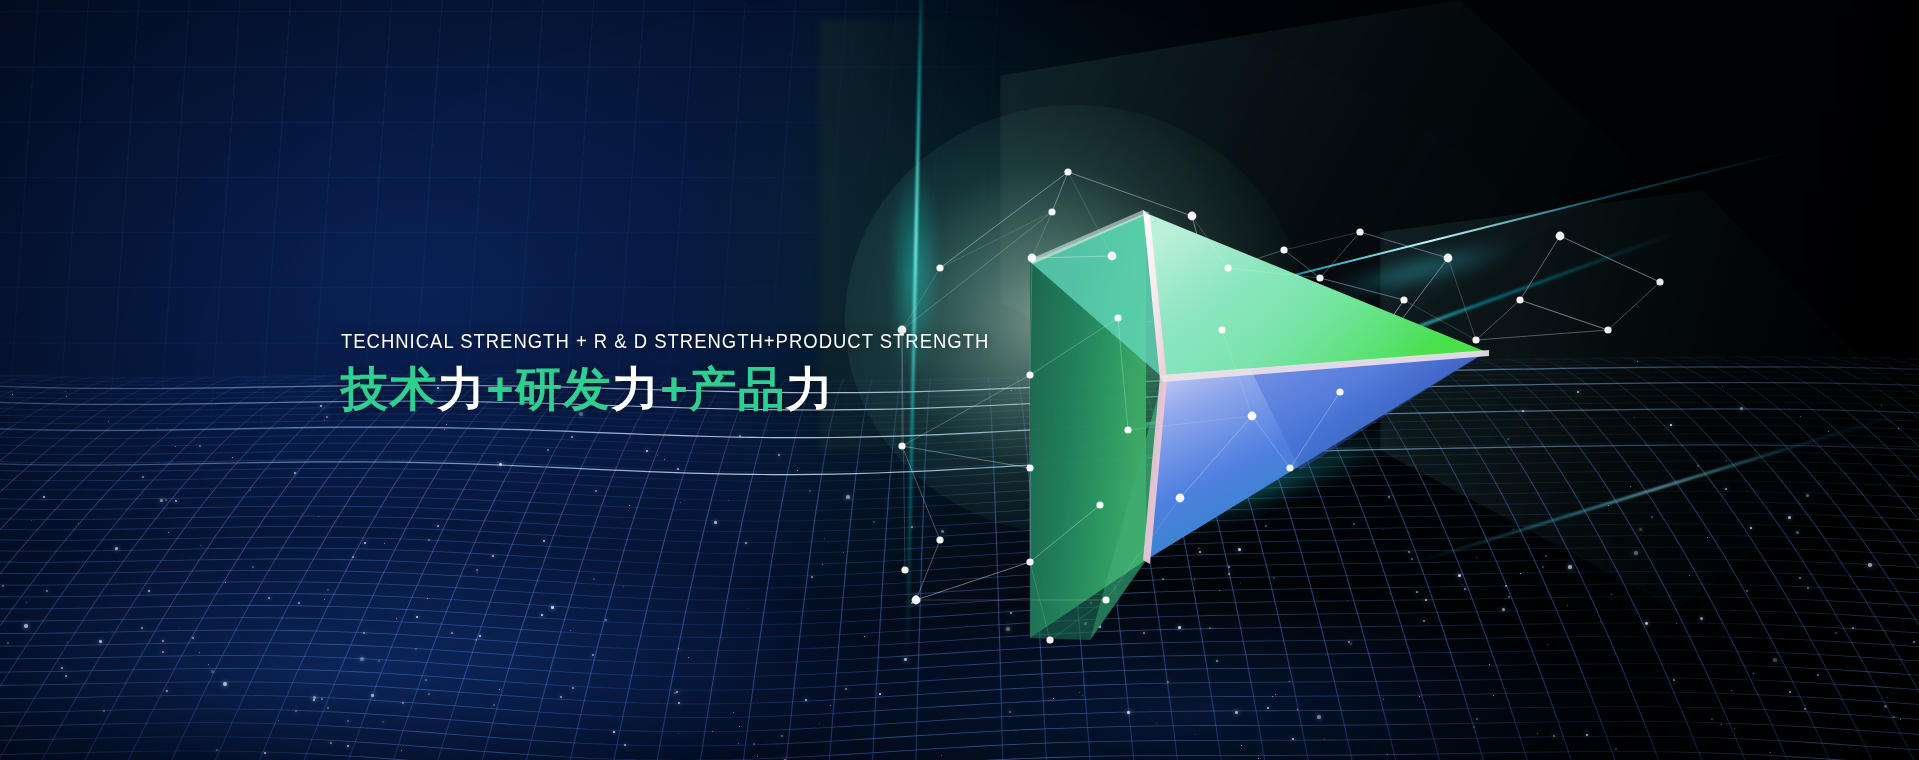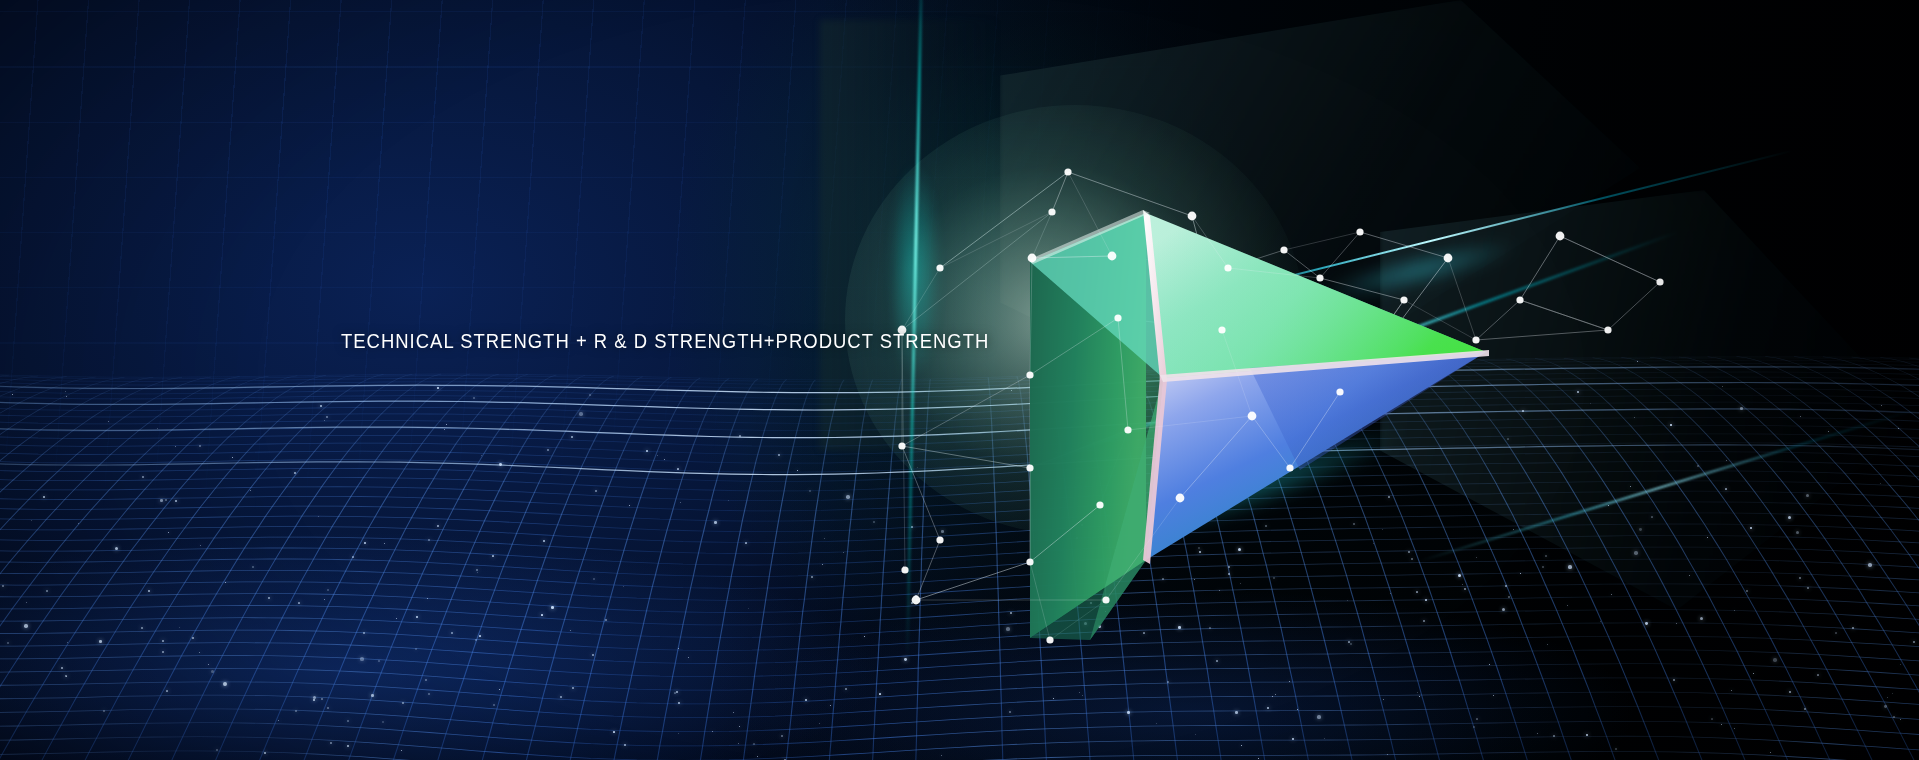--- a/index.html
+++ b/index.html
@@ -880,16 +880,17 @@
           <circle cx="1520" cy="300" r="3.6" fill="#ffffff" opacity="0.95"></circle>
           <circle cx="1560" cy="236" r="4.4" fill="#ffffff" opacity="0.95"></circle>
           <circle cx="1608" cy="330" r="3.6" fill="#ffffff" opacity="0.95"></circle>
           <circle cx="1660" cy="282" r="3.6" fill="#ffffff" opacity="0.95"></circle>
         </g>
     </svg>
   </div>
 
   <div class="text-block">
     <p class="subtitle">TECHNICAL STRENGTH + R &amp; D STRENGTH+PRODUCT STRENGTH</p>
+    <h1 class="headline"><span class="g">技术</span><span class="w">力</span><span class="g">+</span><span class="g">研发</span><span class="w">力</span><span class="g">+</span><span class="g">产品</span><span class="w">力</span></h1>
   </div>
 
   <div class="vignette"></div>
 </div>
 
 </body></html>

